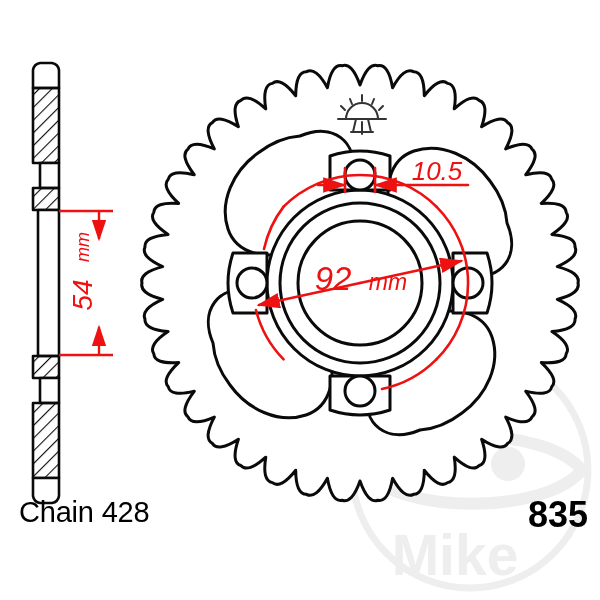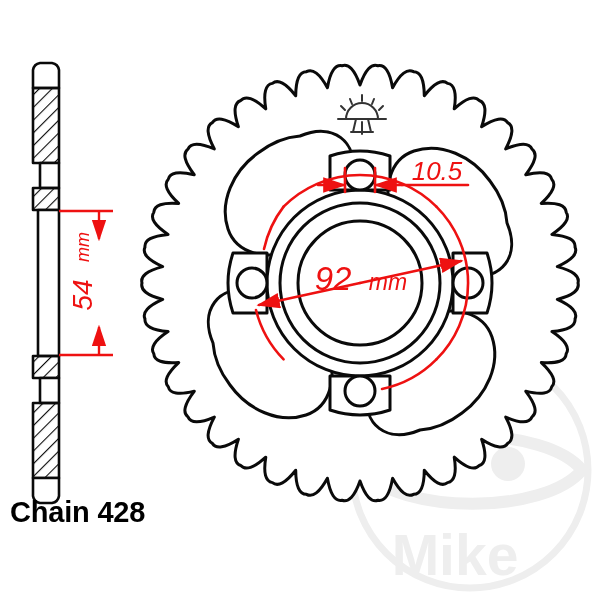--- a/index.html
+++ b/index.html
@@ -24,24 +24,24 @@
     top: 0;
     width: 600px;
     height: 600px;
   }
   .lbl {
     position: absolute;
     white-space: nowrap;
     line-height: 1;
   }
   #chain-label {
-    left: 10px;
+    left: 19px;
     top: 498px;
     font-size: 29px;
-    font-weight: bold;
+    font-weight: normal;
     color: #000000;
     letter-spacing: -0.2px;
     font-family: "Liberation Sans", sans-serif;
   }
   #part-number {
     right: 12px;
     top: 497px;
     font-size: 36px;
     font-weight: bold;
     color: #000000;
@@ -198,14 +198,15 @@
     <text x="437" y="180" text-anchor="middle" font-family="Liberation Sans, sans-serif" font-style="italic" font-size="26" fill="#ee1111">10.5</text>
 
     <text x="92" y="295" text-anchor="middle" transform="rotate(-90 92 295)" font-family="Liberation Sans, sans-serif" font-style="italic" font-size="28" fill="#ee1111">54</text>
     <text x="89" y="247" text-anchor="middle" transform="rotate(-90 89 247)" font-family="Liberation Sans, sans-serif" font-style="italic" font-size="18" fill="#ee1111">mm</text>
 
     </g>
   </svg>
 
   <div class="lbl" id="chain-label">Chain 428</div>
 
+  <div class="lbl" id="part-number">835</div>
 
 </div>
 
 </body></html>

